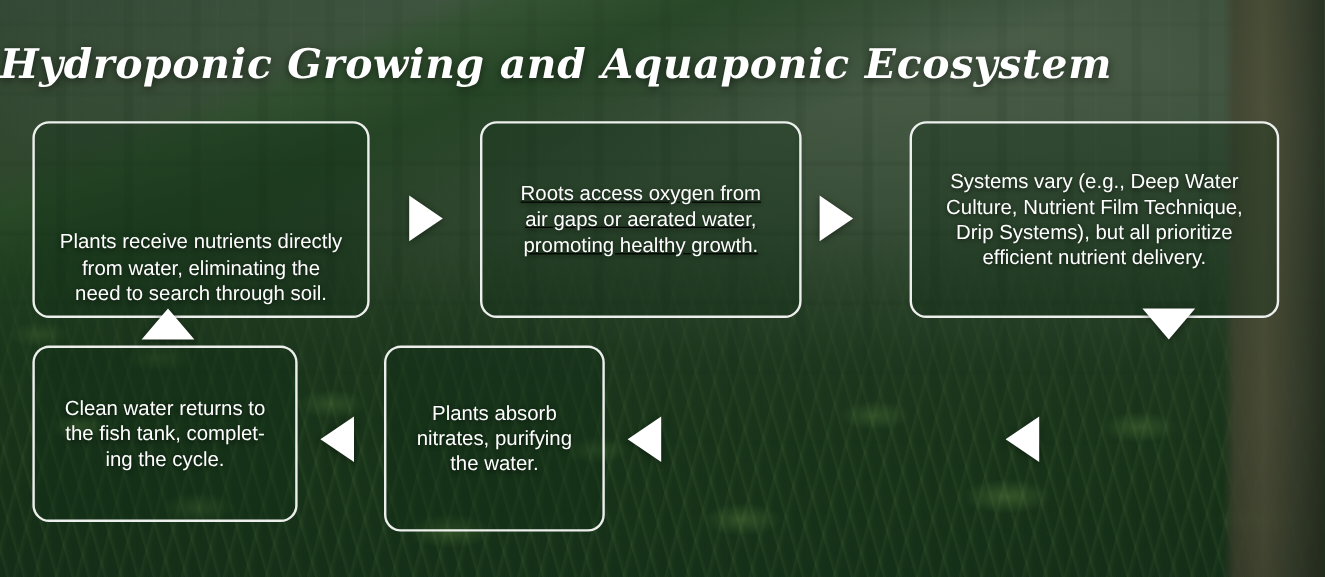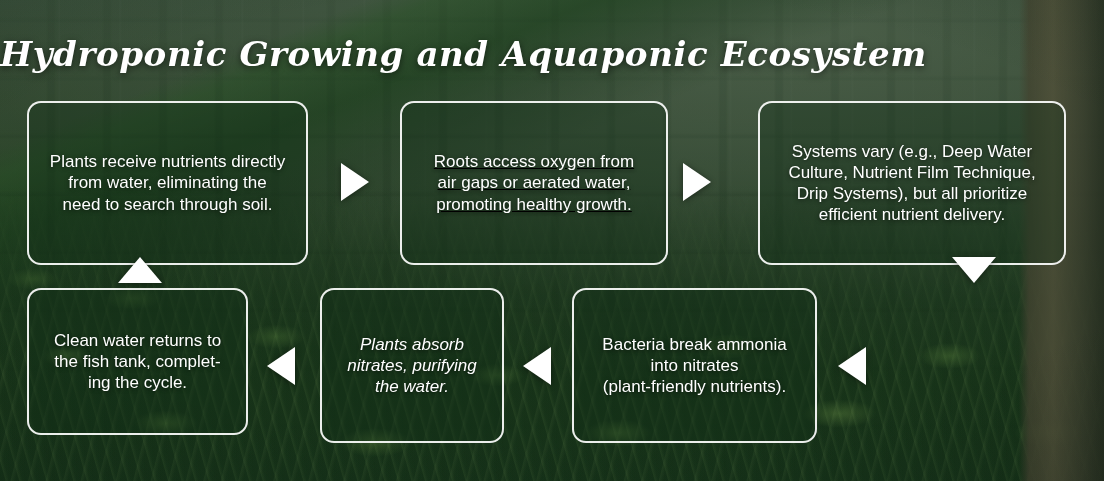--- a/index.html
+++ b/index.html
@@ -173,26 +173,26 @@
   .box-text {
     color: #ffffff;
     font-size: 17px;
     line-height: 1.25;
     text-align: center;
     text-shadow: 0 1px 4px rgba(0,0,0,0.6);
     white-space: pre-line;
   }
 
   
-  #box-1 { left: 27px;  top: 101px; width: 281px; height: 164px; }
+  #box-1 { left: 27px;  top: 101px; width: 281px; height: 164px; align-items: flex-end; }
   #box-2 { left: 400px; top: 101px; width: 268px; height: 164px; text-decoration: underline; }
   #box-3 { left: 738px; top: 101px; width: 308px; height: 164px; margin-left: 20px; }
   
   #box-4 { left: 27px;  top: 288px; width: 221px; height: 147px; }
-  #box-5 { left: 320px; top: 288px; width: 184px; height: 155px; font-style: italic; }
+  #box-5 { left: 320px; top: 288px; width: 184px; height: 155px; }
   #box-6 { left: 572px; top: 288px; width: 245px; height: 155px; }
   #box-7 { left: 880px; top: 288px; width: 186px; height: 155px; }
 
   
   .arrow {
     position: absolute;
     width: 0;
     height: 0;
     filter: drop-shadow(0 1px 3px rgba(0,0,0,0.45));
   }
@@ -262,25 +262,20 @@
   <div class="box" id="box-4">
     <div class="box-text">Clean water returns to
 the fish tank, complet-
 ing the cycle.</div>
   </div>
   <div class="box" id="box-5">
     <div class="box-text">Plants absorb
 nitrates, purifying
 the water.</div>
   </div>
-  <div class="box" id="box-6">
-    <div class="box-text">Bacteria break ammonia
-into nitrates
-(plant-friendly nutrients).</div>
-  </div>
 
   <div class="arrow arrow-right" id="arrow-1-2"></div>
   <div class="arrow arrow-right" id="arrow-2-3"></div>
   <div class="arrow arrow-down" id="arrow-3-7"></div>
   <div class="arrow arrow-left" id="arrow-7-6"></div>
   <div class="arrow arrow-left" id="arrow-6-5"></div>
   <div class="arrow arrow-left" id="arrow-5-4"></div>
   <div class="arrow arrow-up" id="arrow-4-1"></div>
 
 </div>

